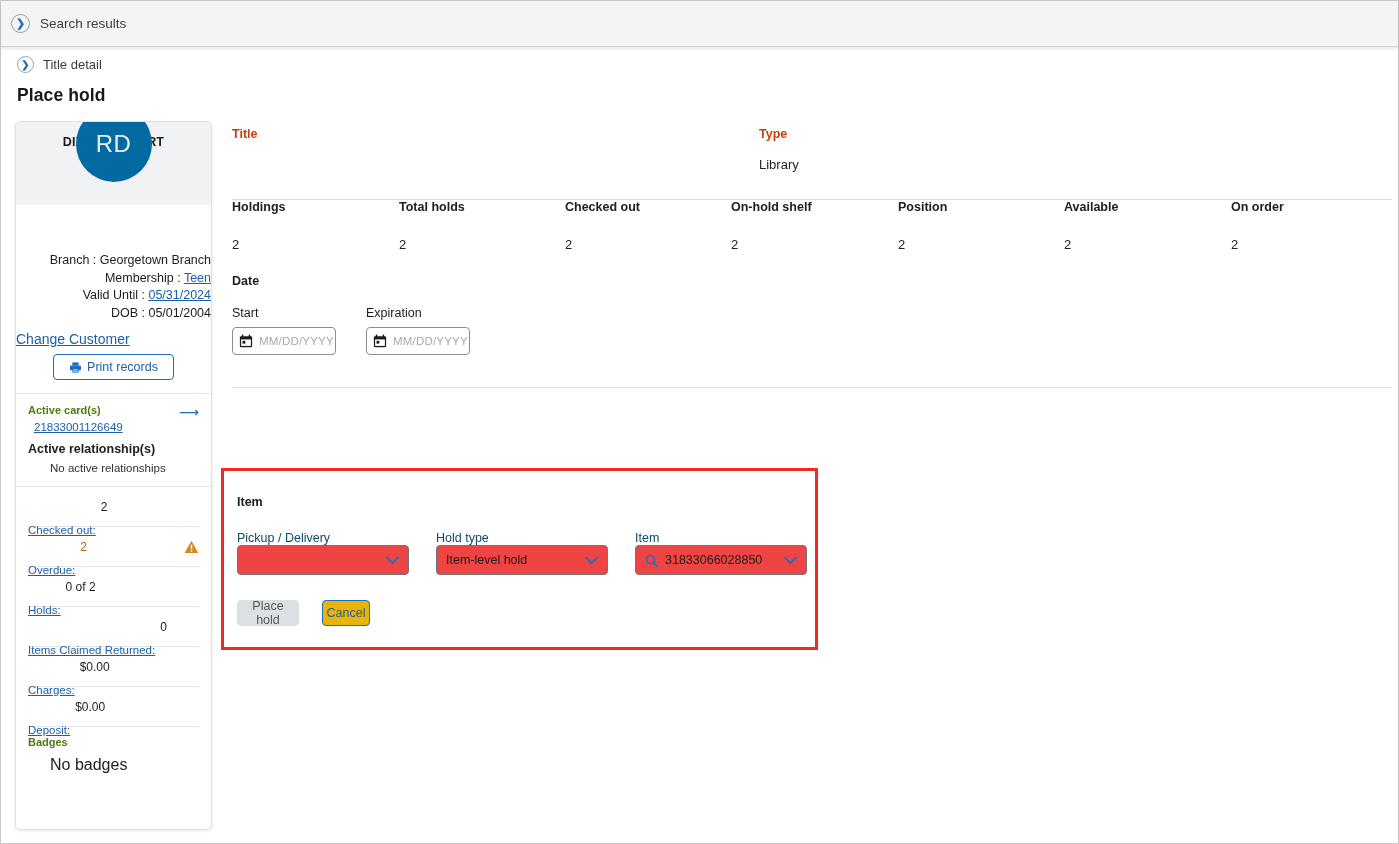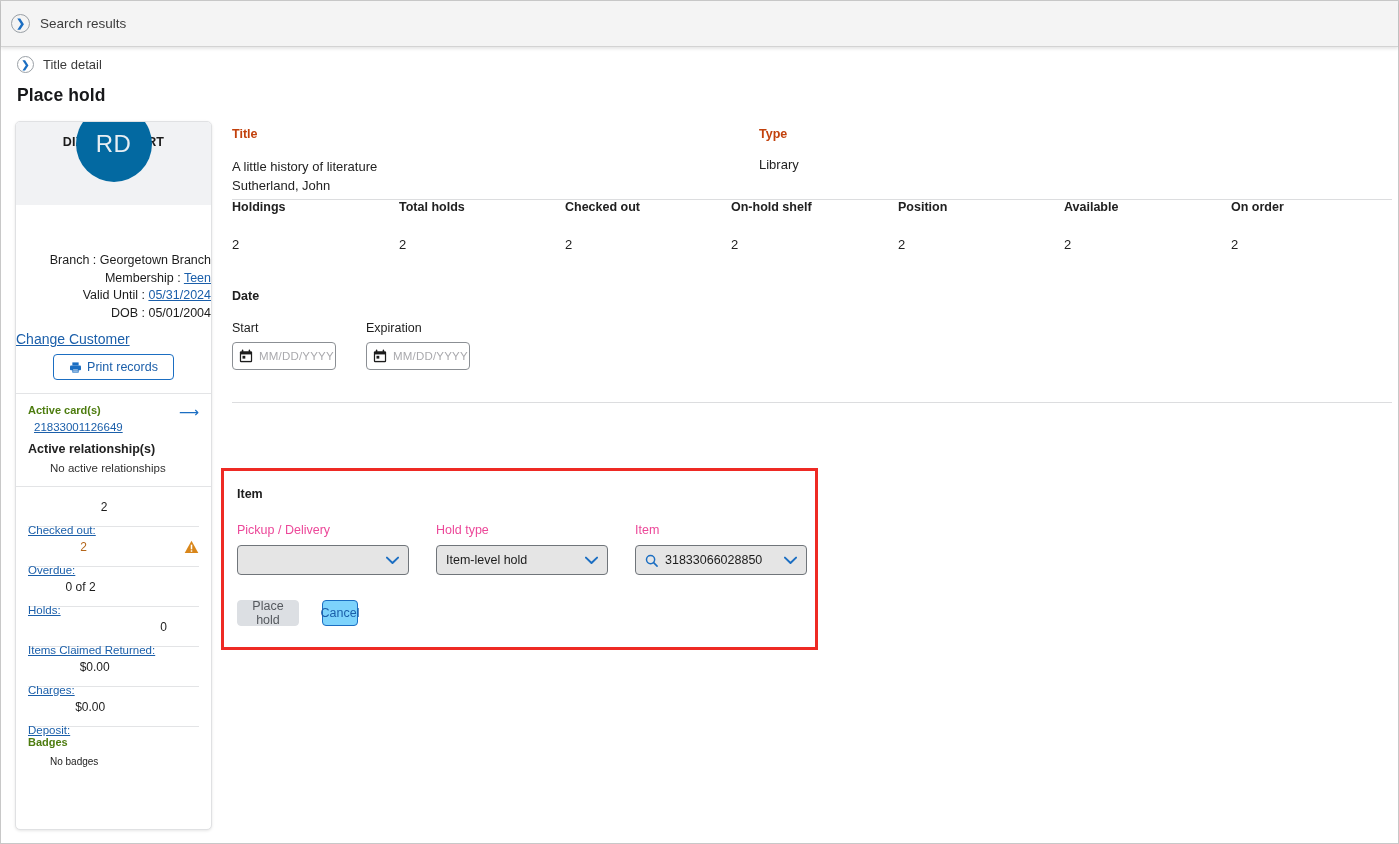--- a/index.html
+++ b/index.html
@@ -115,21 +115,21 @@
 
   .stat-list { padding: 0 12px; }
   .stat-row {
     height: 40px; display: flex; align-items: center;
     border-bottom: 1px solid #e3e4e6;
     font-size: 11.5px;
   }
   .stat-row:last-child { border-bottom: 1px solid #e3e4e6; }
   .stat-row .val { margin-left: 5px; color: #1c1c1c; font-size: 12px; }
   .badges-sec { padding: 9px 12px 0 12px; }
-  .badges-none { margin: 8px 0 0 22px; font-size: 10px; }
+  .badges-none { margin: 8px 0 0 22px; font-size: 16px; }
   .warn-ico { margin-left: auto; width: 15px; height: 14px; }
 
   
   .main { position: absolute; left: 231px; top: 120px; width: 1160px; }
   .fld-label { font-size: 12.5px; font-weight: 700; color: #c2410c; }
   .fld-value { font-size: 13px; color: #232323; }
 
   .title-row { position: relative; height: 78px; }
   .title-row .c1 { position: absolute; left: 0; top: 6px; }
   .title-row .c2 { position: absolute; left: 527px; top: 6px; }
@@ -138,21 +138,21 @@
 
   .divider { height: 1px; background: #dcdddf; width: 1160px; }
 
   .stats-grid {
     position: relative; height: 72px; margin-top: 0;
   }
   .stats-grid .col { position: absolute; top: 0; }
   .stats-grid .col .h { font-size: 12.5px; font-weight: 700; }
   .stats-grid .col .v { font-size: 13px; margin-top: 23px; }
 
-  .date-sec { margin-top: 17px; }
+  .date-sec { margin-top: 2px; }
   .date-sec .hdr { font-size: 12.5px; font-weight: 700; }
   .date-fields { display: flex; gap: 30px; margin-top: 18px; }
   .date-field .lab { font-size: 12.5px; color: #1c1c1c; margin-bottom: 7px; }
   .date-input {
     width: 104px; height: 28px;
     border: 1px solid #8b8f94; border-radius: 4px;
     background: #fff; display: flex; align-items: center;
     padding: 0 6px; gap: 6px; cursor: text;
   }
   .cal-ico { width: 14px; height: 14px; flex: none; }
@@ -163,48 +163,48 @@
     margin-top: 32px;
   }
 
   
   .item-box {
     position: absolute; left: 220px; top: 467px;
     width: 597px; height: 182px;
     border: 3px solid #ee2a24;
     background: #ffffff;
   }
-  .item-inner { padding: 16px 13px 0 13px; }
+  .item-inner { padding: 24px 13px 0 13px; }
   .item-hdr { font-size: 12.5px; font-weight: 700; color: #1c1c1c; }
   .sel-row { display: flex; gap: 27px; margin-top: 22px; }
-  .sel-lab { font-size: 12.5px; color: #ec4899; margin-bottom: 8px; }
+  .sel-lab { font-size: 12.5px; color: #0c4a6e; }
   .sel-box {
     height: 30px; border: 1px solid #70757a; border-radius: 4px;
-    background: #e5e5e5; display: flex; align-items: center;
+    background: #ef4444; display: flex; align-items: center;
     padding: 0 9px; gap: 7px; cursor: pointer;
   }
   .sel-box .txt { font-size: 12.5px; color: #1c1c1c; flex: 1; }
   .chev { width: 13px; height: 9px; flex: none; }
   .mag { width: 13px; height: 13px; flex: none; }
   .w1 { width: 172px; }
   .w2 { width: 172px; }
   .w3 { width: 172px; }
 
   .btn-row { display: flex; gap: 23px; margin-top: 25px; }
   .btn {
     height: 26px; border-radius: 4px; font-size: 12.5px;
     font-family: inherit; display: flex; align-items: center;
     justify-content: center; cursor: pointer;
   }
   .btn-disabled {
     width: 62px; background: #dcdfe3; color: #55595e;
     border: 1px solid #dcdfe3;
   }
   .btn-outline {
-    width: 36px; background: #7dd3fc; color: #1b5faa;
+    width: 48px; background: #eab308; color: #1b5faa;
     border: 1px solid #1b6ec2;
   }
 </style>
 </head>
 <body>
 
 <div id="page">
 
   <div class="topbar">
     <div class="crumb">
@@ -309,24 +309,20 @@
       <div class="sec-title">Badges</div>
       <div class="badges-none">No badges</div>
     </div>
   </div>
 
   <div class="main">
 
     <div class="title-row">
       <div class="c1 fld-label">Title</div>
       <div class="c2 fld-label">Type</div>
-      <div class="v1 fld-value">
-        <div>A little history of literature</div>
-        <div>Sutherland, John</div>
-      </div>
       <div class="v2 fld-value">Library</div>
     </div>
 
     <div class="divider"></div>
 
     <div class="stats-grid">
       <div class="col" style="left:0">
         <div class="h">Holdings</div>
         <div class="v">2</div>
       </div>

